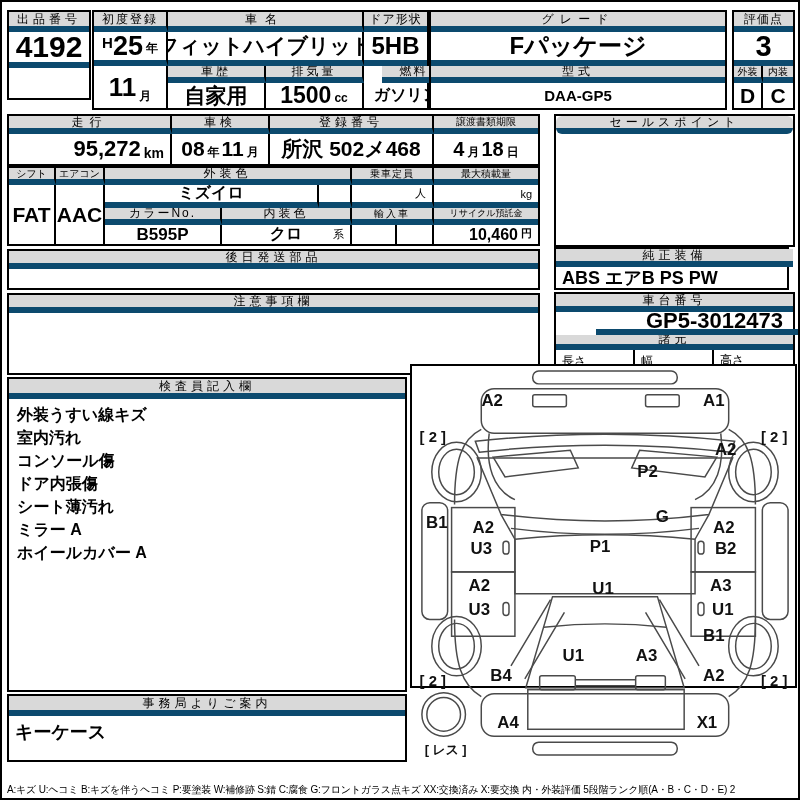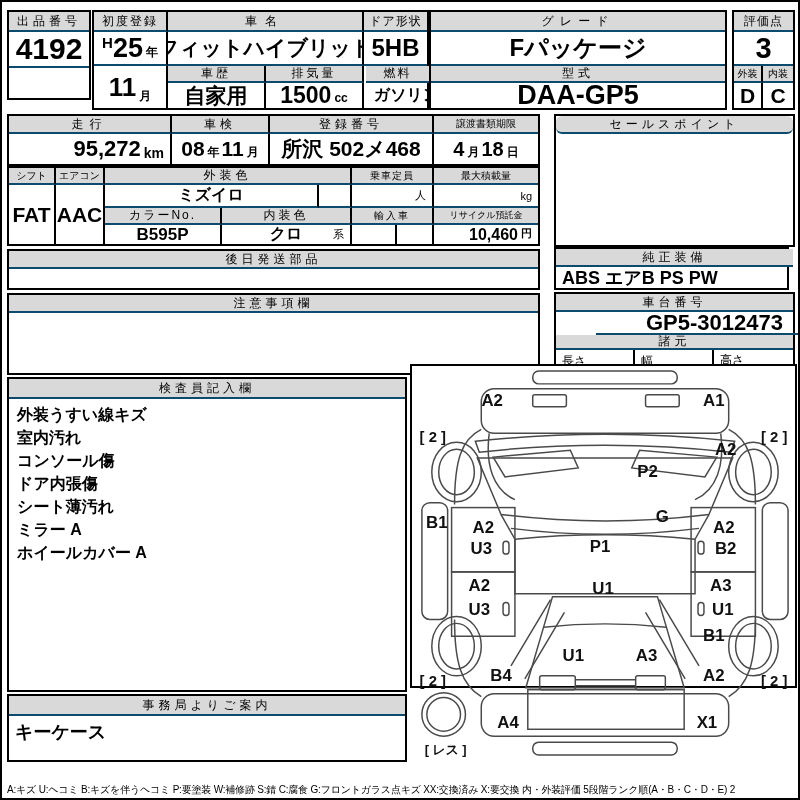--- a/index.html
+++ b/index.html
@@ -4,21 +4,21 @@
 <style>
   html,body{margin:0;padding:0;background:#fff;}
   #sheet{
     position:relative;width:800px;height:800px;background:#fff;
     font-family:"Liberation Sans","DejaVu Sans",sans-serif;color:#000;
     border:2px solid #000;box-sizing:border-box;overflow:hidden;
   }
   .box{position:absolute;border:2px solid #000;background:#fff;box-sizing:border-box;}
   .cell{position:absolute;box-sizing:border-box;display:flex;align-items:center;justify-content:center;overflow:hidden;white-space:nowrap;}
   .g{background:#d9d9d9;}
-  .bb{border-bottom:2px solid #0c4a6e;}
+  .bb{border-bottom:6px solid #0c4a6e;}
   .br{border-right:2px solid #000;}
   .hdr{font-size:12px;font-weight:400;}
   .hdr.sm{font-size:10px;}
   .hdr.xs{font-size:9px;}
   .ls1{letter-spacing:1px;}.ls2{letter-spacing:2px;}.ls3{letter-spacing:3px;}
   .ls4{letter-spacing:4px;}.ls6{letter-spacing:6px;}.ls8{letter-spacing:8px;}
   .v{font-weight:700;}
   .unit{font-weight:700;font-size:12px;margin-left:3px;align-self:flex-end;padding-bottom:3px;}
   .right{justify-content:flex-end;padding-right:6px;}
   .left{justify-content:flex-start;padding-left:6px;}
@@ -58,29 +58,29 @@
     <div class="cell bb br v" style="left:74px;top:20px;width:196px;height:34px;font-size:21px;">フィットハイブリッド</div>
     <div class="cell g bb hdr ls1" style="left:270px;top:0;width:63px;height:20px;">ドア形状</div>
     <div class="cell bb v" style="left:270px;top:20px;width:63px;height:34px;font-size:24px;">5HB</div>
     <div class="cell g bb br hdr ls3" style="left:74px;top:54px;width:98px;height:17px;">車歴</div>
     <div class="cell br v" style="left:74px;top:71px;width:98px;height:25px;font-size:21px;">自家用</div>
     <div class="cell g bb br hdr ls3" style="left:172px;top:54px;width:98px;height:17px;">排気量</div>
     <div class="cell br" style="left:172px;top:71px;width:98px;height:25px;">
       <span class="v" style="font-size:23px;">1500</span>
         <span class="unit">cc</span>
     </div>
-    <div class="cell g bb hdr ls2" style="left:272px;top:54px;width:63px;height:17px;">燃料</div>
+    <div class="cell g bb hdr ls2" style="left:288px;top:54px;width:63px;height:17px;">燃料</div>
     <div class="cell v" style="left:270px;top:71px;width:85px;height:25px;font-size:16px;">ガソリン</div>
   </div>
 
   <div class="box" style="left:427px;top:8px;width:298px;height:100px;">
     <div class="cell g bb hdr ls6" style="left:0;top:0;width:294px;height:20px;">グレード</div>
     <div class="cell g bb hdr ls4" style="left:0;top:54px;width:294px;height:17px;">型式</div>
     <div class="cell bb v" style="left:0;top:20px;width:294px;height:34px;font-size:24px;">Fパッケージ</div>
-    <div class="cell v" style="left:0;top:71px;width:294px;height:25px;font-size:27px;">DAA-GP5</div>
+    <div class="cell v" style="left:0;top:71px;width:294px;height:25px;font-size:15px;">DAA-GP5</div>
   </div>
 
   <div class="box" style="left:730px;top:8px;width:63px;height:100px;">
     <div class="cell g bb hdr ls1" style="left:0;top:0;width:59px;height:20px;">評価点</div>
     <div class="cell bb v" style="left:0;top:20px;width:59px;height:34px;font-size:29px;">3</div>
     <div class="cell g bb br hdr sm" style="left:0;top:54px;width:29px;height:17px;">外装</div>
     <div class="cell g bb hdr sm" style="left:29px;top:54px;width:30px;height:17px;">内装</div>
     <div class="cell br v" style="left:0;top:71px;width:29px;height:25px;font-size:21px;">D</div>
     <div class="cell v" style="left:29px;top:71px;width:30px;height:25px;font-size:21px;">C</div>
   </div>

